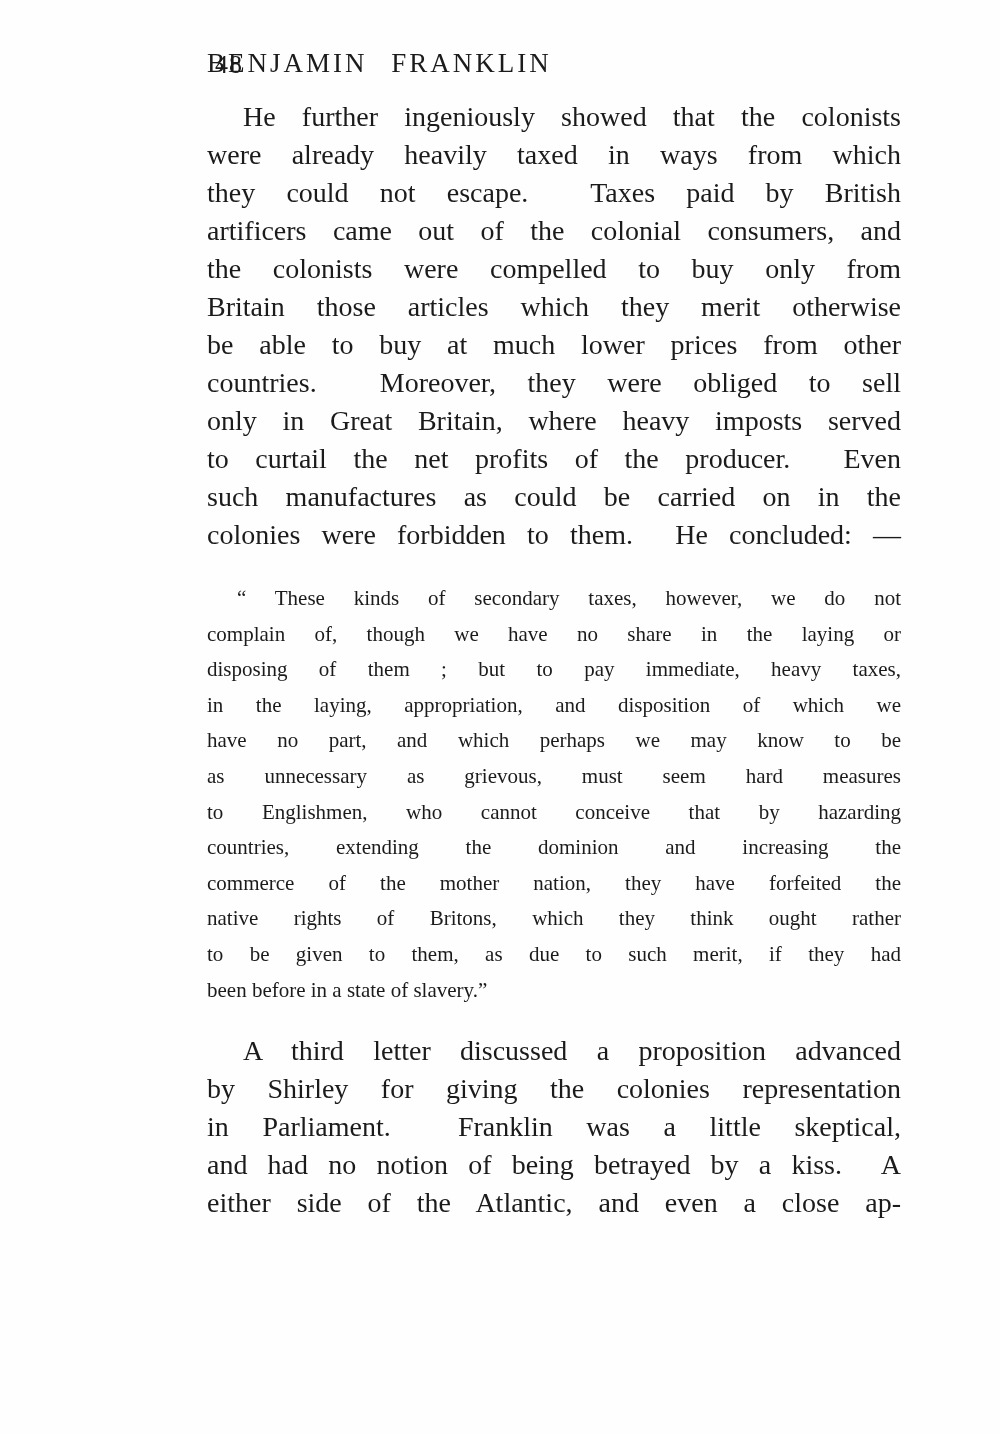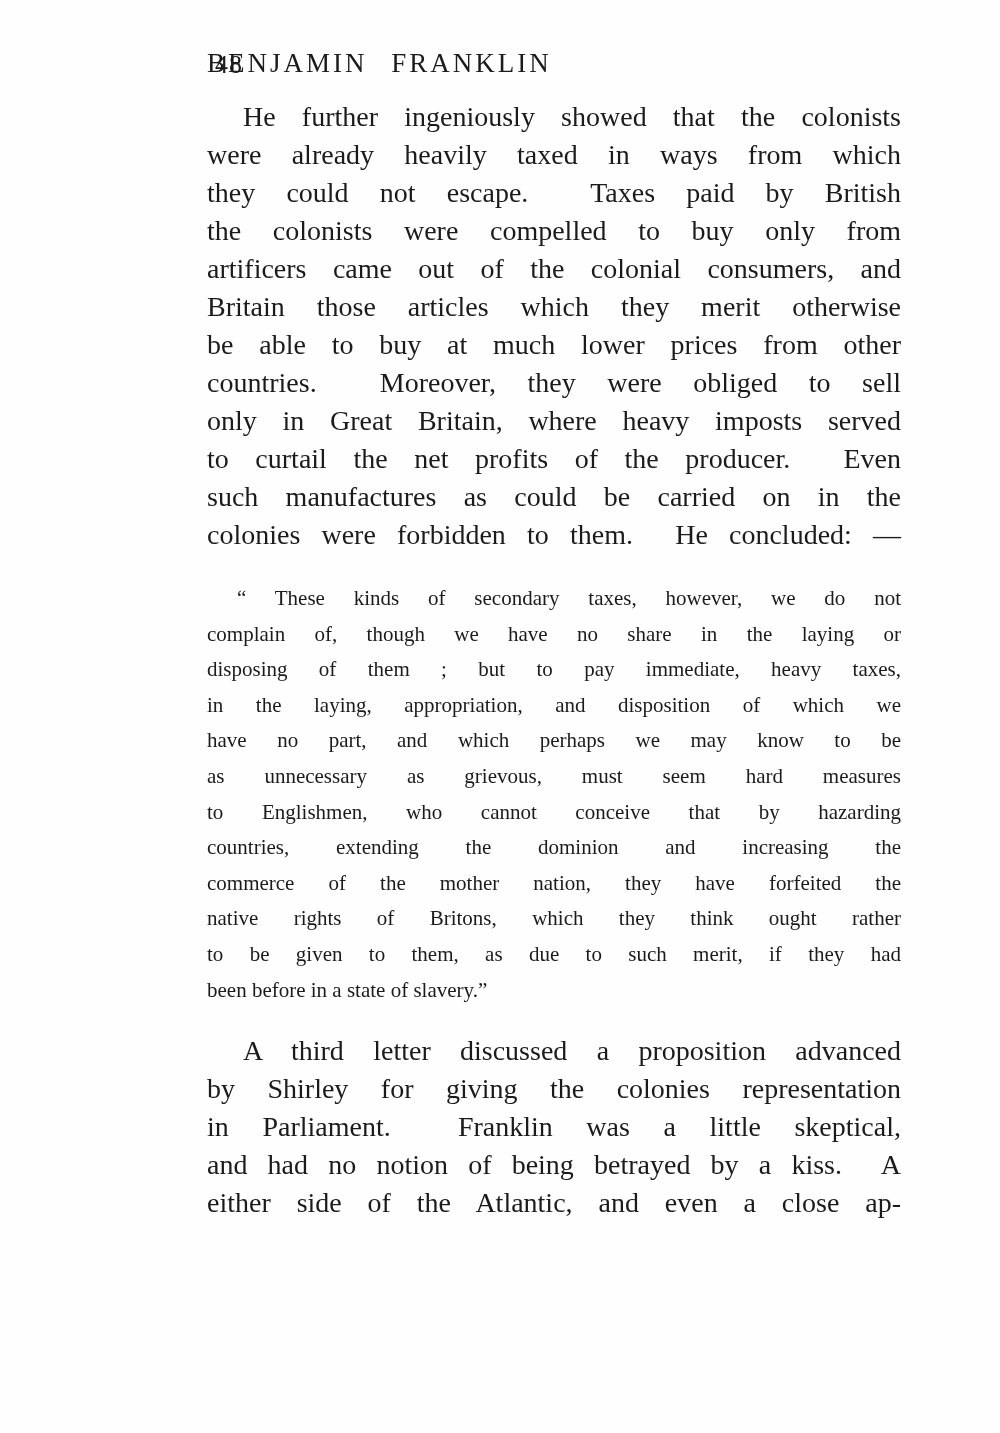--- a/index.html
+++ b/index.html
@@ -73,22 +73,22 @@
 <div class="page">
   <div class="header-row">
     <span class="page-num">48</span>
     <div class="running-head">BENJAMIN FRANKLIN</div>
   </div>
   <div class="text-block" id="text-block">
       <div class="para body">
         <div class="line indent">He further ingeniously showed that the colonists</div>
         <div class="line">were already heavily taxed in ways from which</div>
         <div class="line">they could not escape.&nbsp; Taxes paid by British</div>
+        <div class="line">artificers came out of the colonial consumers, and</div>
         <div class="line">the colonists were compelled to buy only from</div>
-        <div class="line">artificers came out of the colonial consumers, and</div>
         <div class="line">Britain those articles which they merit otherwise</div>
         <div class="line">be able to buy at much lower prices from other</div>
         <div class="line">countries.&nbsp; Moreover, they were obliged to sell</div>
         <div class="line">only in Great Britain, where heavy imposts served</div>
         <div class="line">to curtail the net profits of the producer.&nbsp; Even</div>
         <div class="line">such manufactures as could be carried on in the</div>
         <div class="line">colonies were forbidden to them.&nbsp; He concluded: —</div>
       </div>
       <div class="para quote">
         <div class="line indent">“ These kinds of secondary taxes, however, we do not</div>

